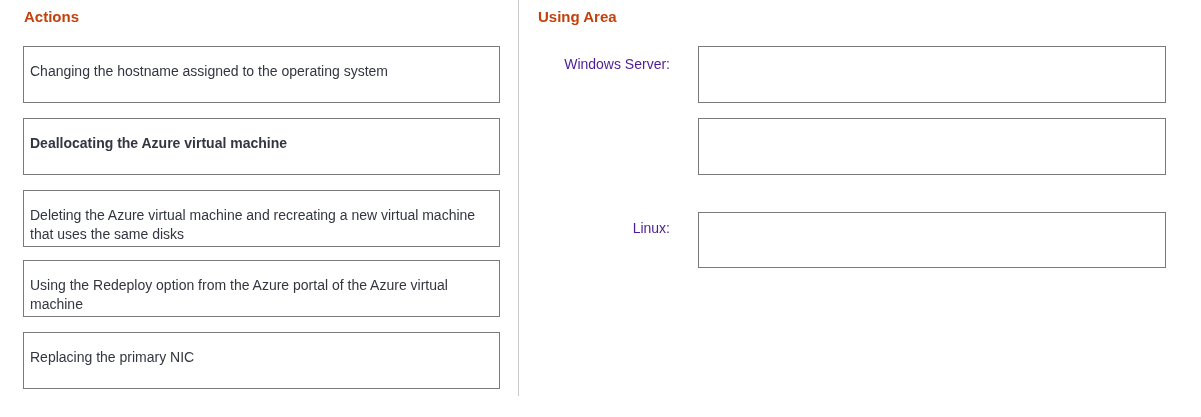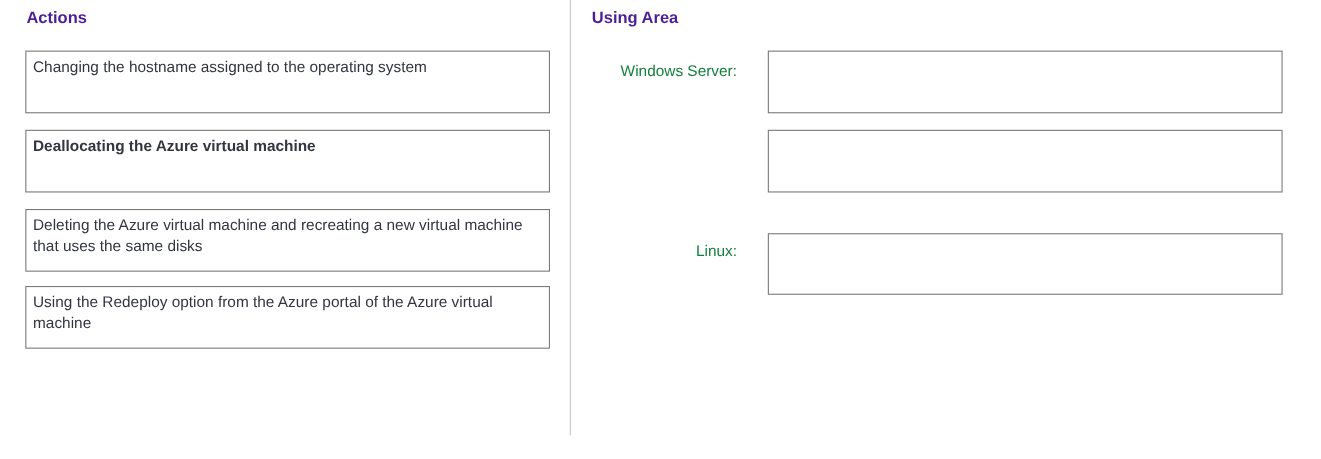--- a/index.html
+++ b/index.html
@@ -13,35 +13,35 @@
     height: 417px;
     background: #ffffff;
     font-family: "Liberation Sans", sans-serif;
     color: #333333;
     overflow: hidden;
   }
   .hdr {
     position: absolute;
     font-size: 15px;
     font-weight: 700;
-    color: #4c1d95;
+    color: #c2410c;
     white-space: nowrap;
   }
   #actions-title { left: 24px; top: 8px; }
   #answer-title  { left: 538px; top: 8px; }
 
   .card {
     position: absolute;
     left: 23px;
     width: 477px;
     height: 57px;
     box-sizing: border-box;
     border: 1px solid #7a7a7a;
     background: #ffffff;
-    padding: 4px 5px 0 6px;
+    padding: 15px 5px 0 6px;
     font-size: 14px;
     line-height: 19px;
     color: #333640;
     cursor: move;
   }
   #action-card-0 { top: 46px; }
   #action-card-1 { top: 118px; font-weight: bold; }
   #action-card-2 { top: 190px; }
   #action-card-3 { top: 260px; }
   #action-card-4 { top: 332px; }
@@ -54,21 +54,21 @@
     height: 396px;
     background: #c9c9c9;
   }
 
   .slot-label {
     position: absolute;
     left: 538px;
     width: 132px;
     text-align: right;
     font-size: 14px;
-    color: #15803d;
+    color: #4c1d95;
     white-space: nowrap;
   }
   #label-windows { top: 56px; }
   #label-linux   { top: 220px; }
 
   .slot {
     position: absolute;
     left: 698px;
     width: 468px;
     box-sizing: border-box;
@@ -87,20 +87,21 @@
   <div class="hdr" id="actions-title">Actions</div>
 
   <div class="card" id="action-card-0">Changing the hostname assigned to the operating system</div>
 
   <div class="card" id="action-card-1">Deallocating the Azure virtual machine</div>
 
   <div class="card" id="action-card-3">Using the Redeploy option from the Azure portal of the Azure virtual machine</div>
 
   <div class="card" id="action-card-2">Deleting the Azure virtual machine and recreating a new virtual machine that uses the same disks</div>
 
+  <div class="card" id="action-card-4">Replacing the primary NIC</div>
 
   <div id="divider"></div>
 
   <div class="hdr" id="answer-title">Using Area</div>
 
   <div class="slot-label" id="label-windows">Windows Server:</div>
 
   <div class="slot" id="slot-windows-1"></div>
 
   <div class="slot" id="slot-windows-2"></div>

